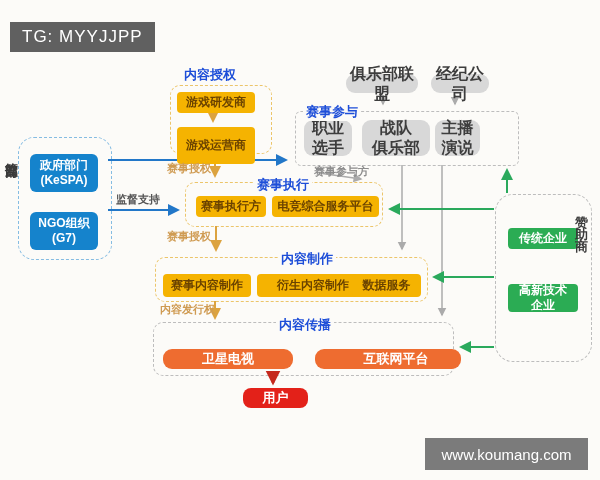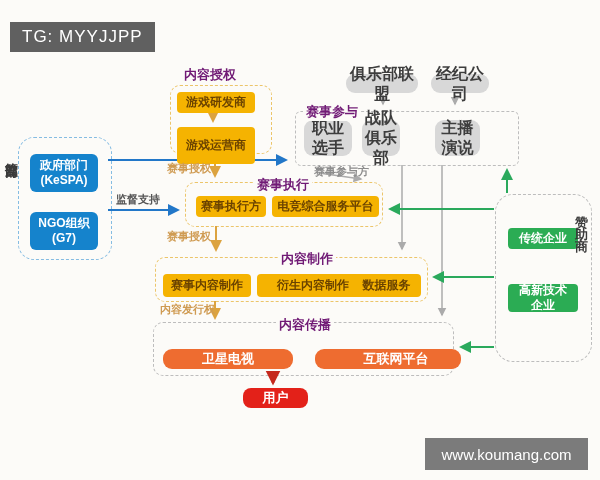--- a/index.html
+++ b/index.html
@@ -9,21 +9,21 @@
   .badge{position:absolute;left:10px;top:10px;height:30px;padding:0 12px;background:var(--badge-bg,#606060);
          color:#fff;font-size:17px;display:flex;align-items:center;letter-spacing:1px;z-index:6;margin-top:12px;}
   .watermark{position:absolute;left:425px;top:438px;width:163px;height:32px;background:var(--watermark-bg,#7b7b7b);
          color:#fff;font-size:15px;display:flex;align-items:center;justify-content:center;z-index:6;}
 
   .grp{position:absolute;border:1.5px dashed #bdbdbd;background:transparent;z-index:1;}
   .grp.yellow{border-color:#ecc56a;}
   .grp.blue{border-color:#85bce2;}
 
   .glabel{position:absolute;background:var(--bg,#fcfbf8);padding:0 3px;font-weight:bold;font-size:13px;
-          color:#701a75;z-index:4;white-space:nowrap;}
+          color:#1d4ed8;z-index:4;white-space:nowrap;}
   .alabel{position:absolute;font-size:11px;font-weight:bold;z-index:4;white-space:nowrap;color:var(--label-tan,#cf9b52);}
   .alabel.gray{color:#8c8c8c;}
   .alabel.dark{color:#555;}
 
   .node{position:absolute;display:flex;flex-direction:column;align-items:center;justify-content:center;
         font-weight:bold;line-height:1.25;z-index:3;text-align:center;}
   .n-y{background:var(--yellow,#f5b301);color:var(--yellow-text,#6b4300);font-size:12px;border-radius:4px;}
   .n-b{background:var(--blue,#1583cc);color:#fff;font-size:12px;border-radius:6px;}
   .n-g{background:var(--gray-node,#d8d8d8);color:#3d3d3d;font-size:16px;border-radius:9px;}
   .n-o{background:var(--orange,#ee6c30);color:#fff;font-size:13px;border-radius:9px;}
@@ -80,21 +80,21 @@
     <span>(G7)</span>
   </div>
 
   <div class="node n-g" style="left:346px;top:74px;width:72px;height:19px;">俱乐部联盟</div>
   <div class="node n-g" style="left:431px;top:74px;width:58px;height:19px;">经纪公司</div>
 
   <div class="node n-g" style="left:304px;top:120px;width:48px;height:36px;">
     <span>职业</span>
     <span>选手</span>
   </div>
-  <div class="node n-g" style="left:362px;top:120px;width:38px;height:36px;">
+  <div class="node n-g" style="left:362px;top:120px;width:68px;height:36px;">
     <span>战队</span>
     <span>俱乐部</span>
   </div>
   <div class="node n-g" style="left:435px;top:120px;width:45px;height:36px;">
     <span>主播</span>
     <span>演说</span>
   </div>
 
   <div class="node n-y" style="left:196px;top:196px;width:70px;height:21px;">赛事执行方</div>
   <div class="node n-y" style="left:272px;top:196px;width:107px;height:21px;">电竞综合服务平台</div>

